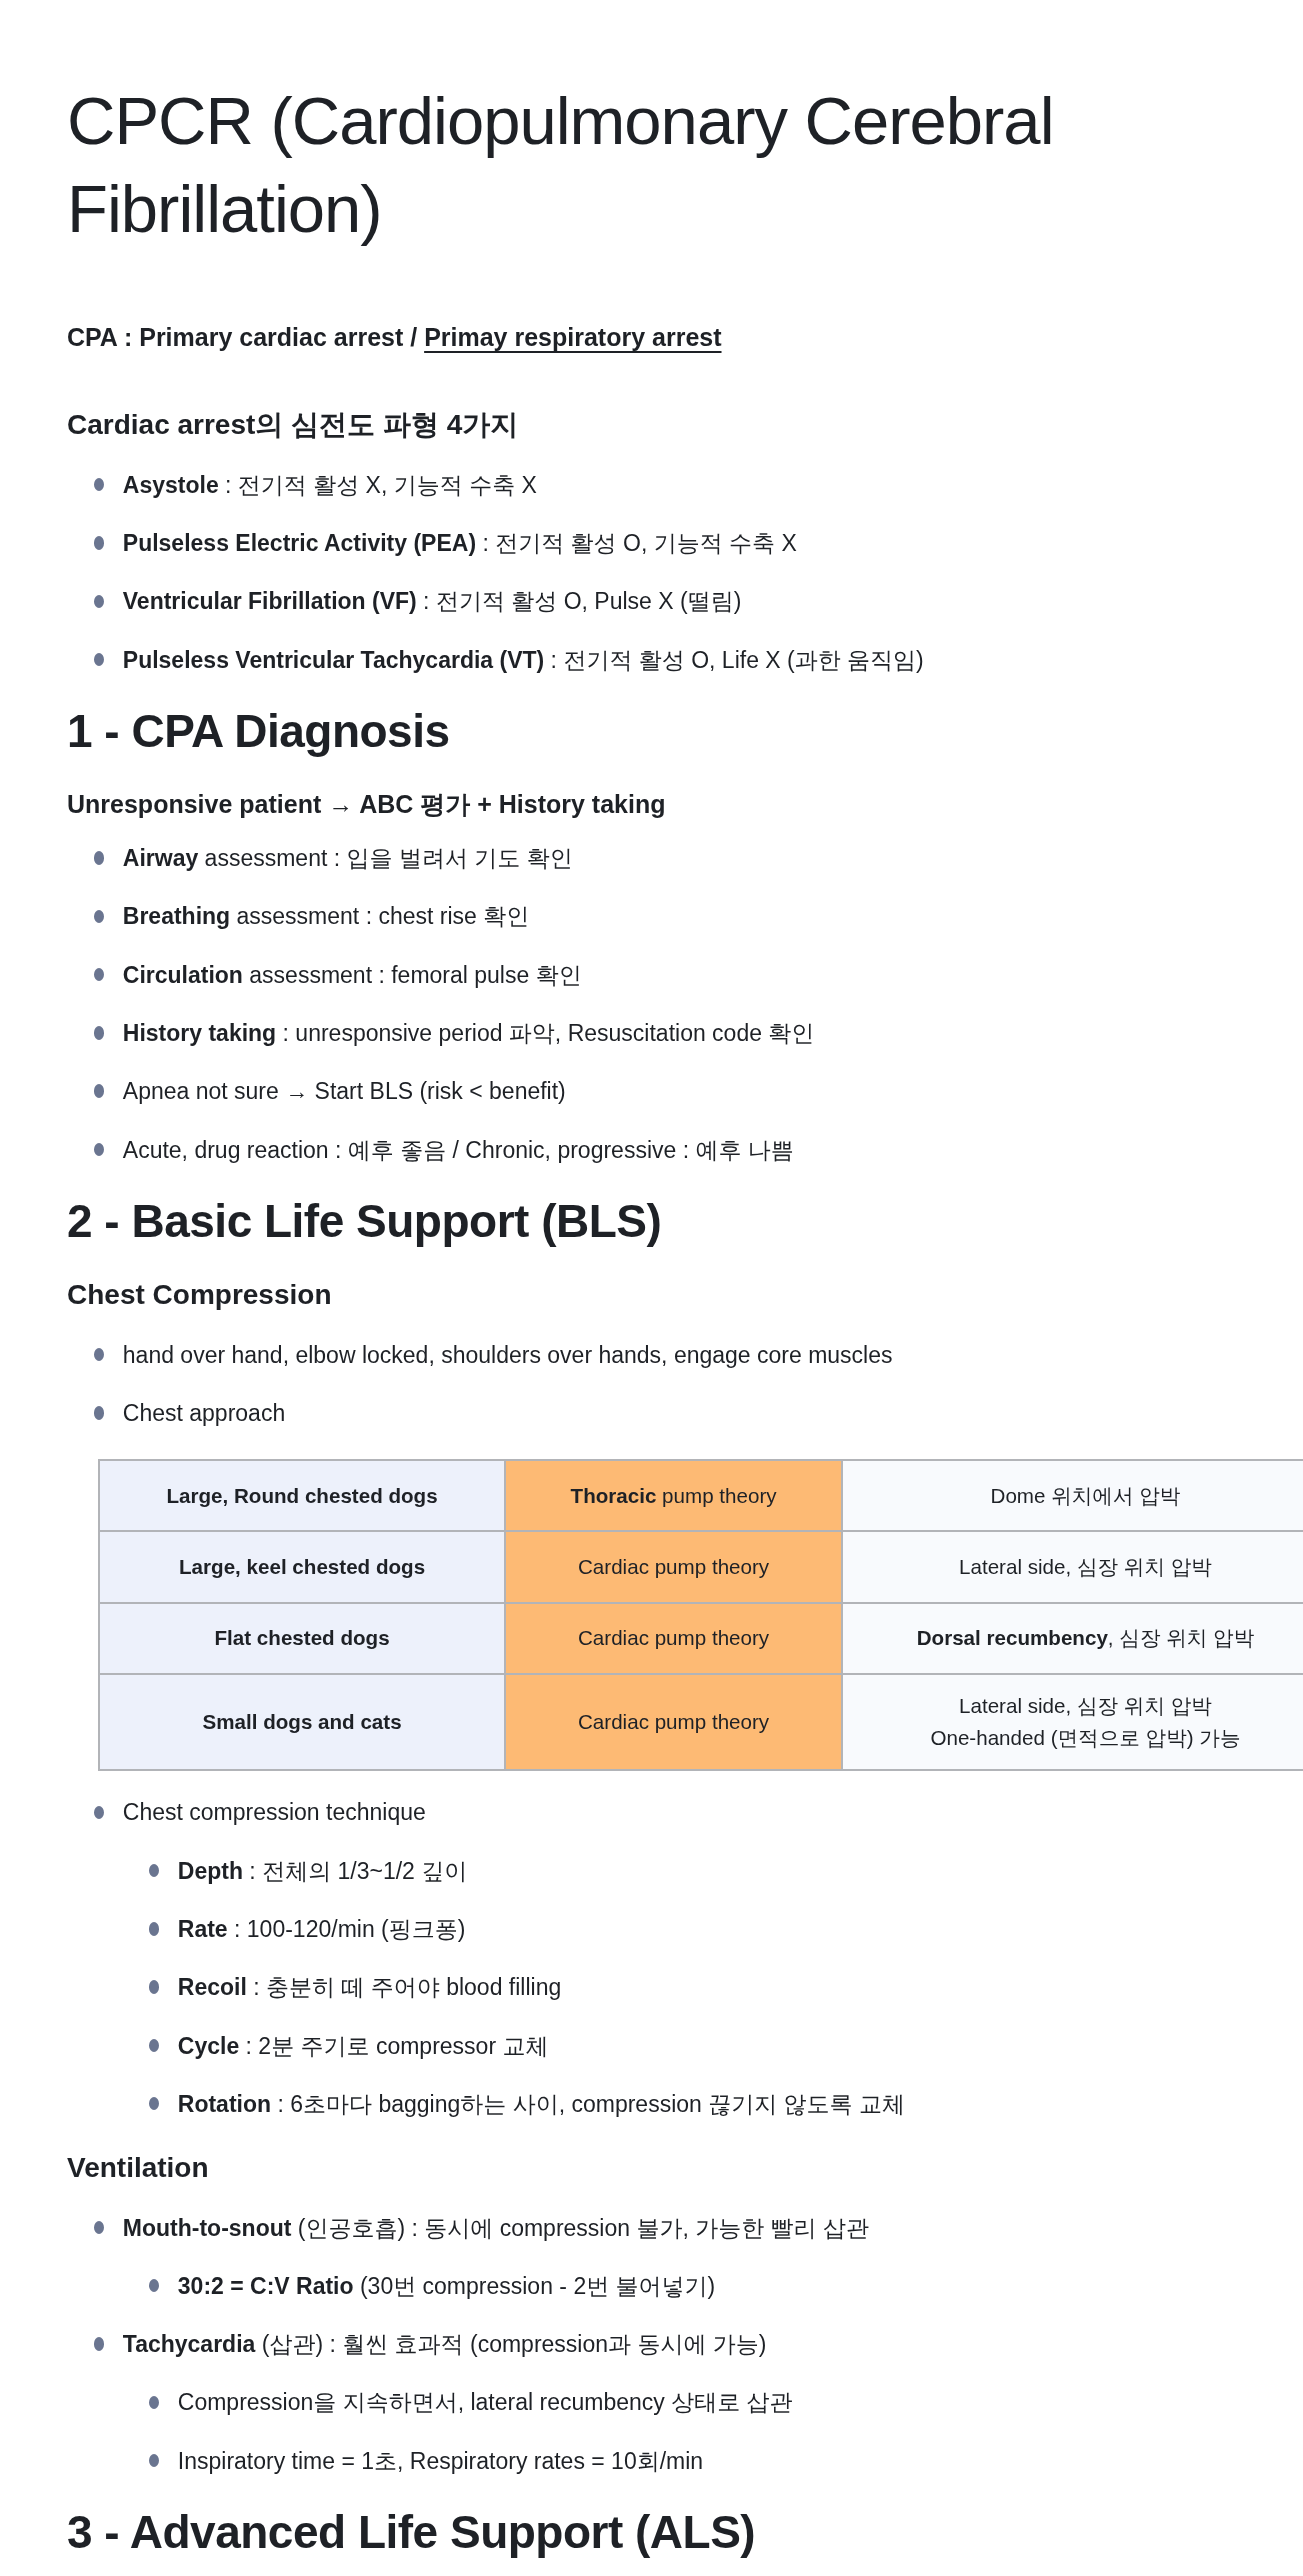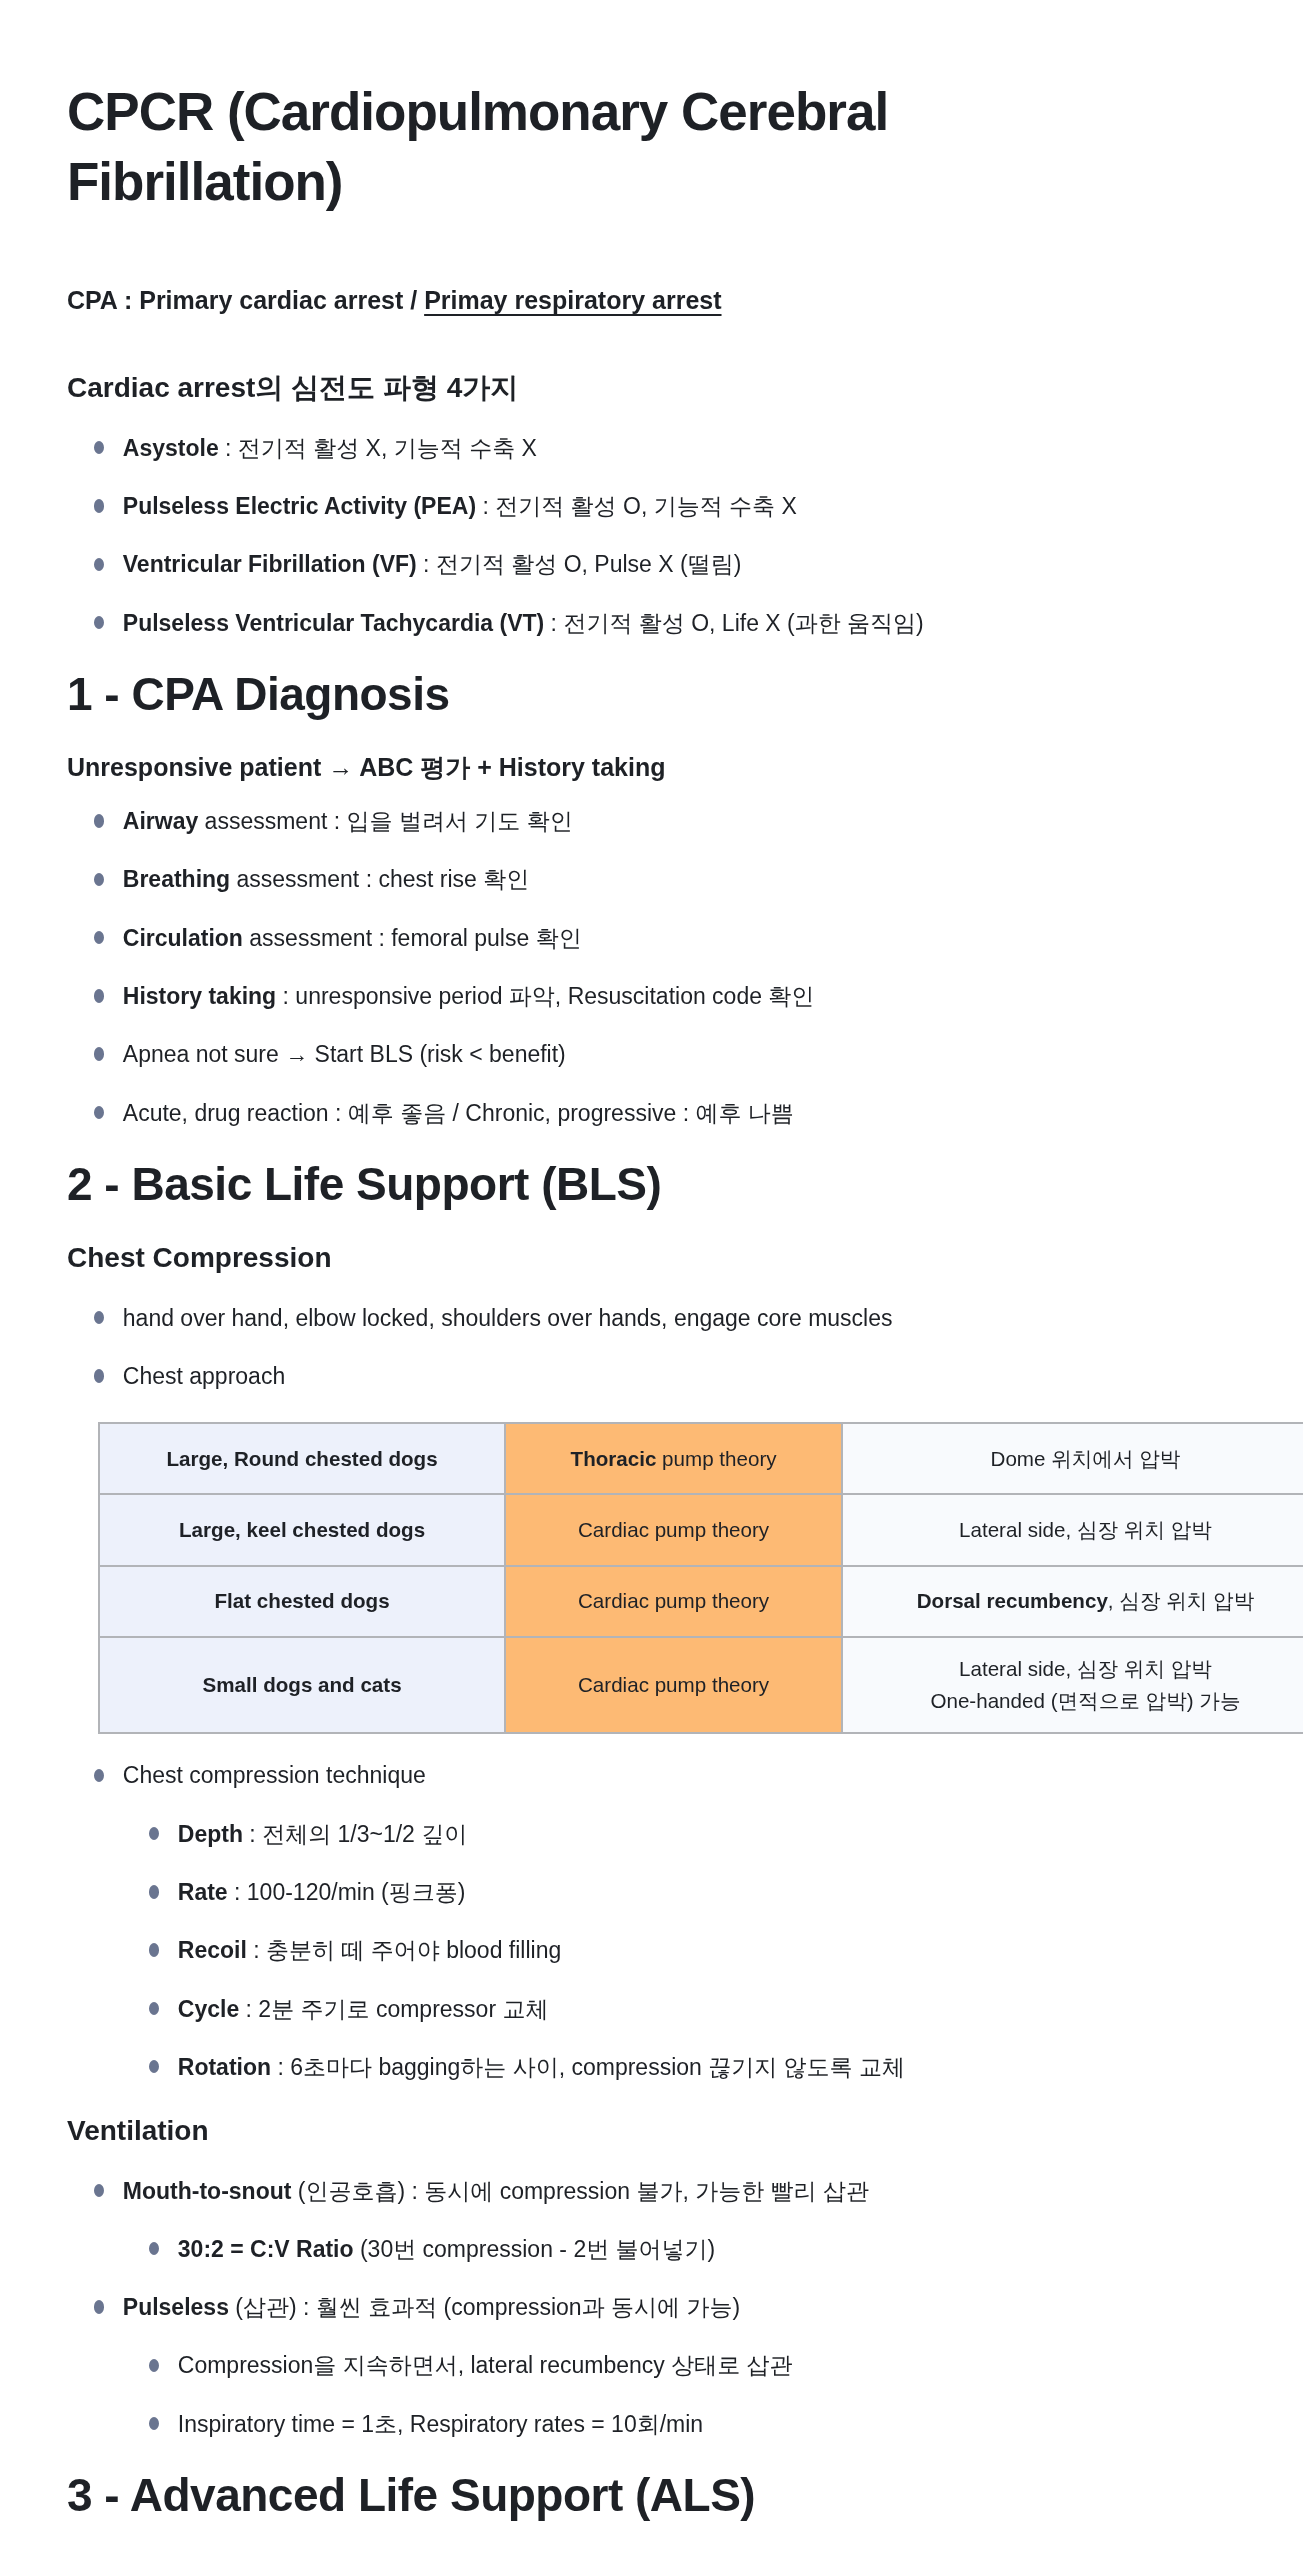--- a/index.html
+++ b/index.html
@@ -15,22 +15,22 @@
     color: #1e2126;
   }
   .page {
     box-sizing: border-box;
     width: 1303px;
     height: 3897px;
     padding: 77px 88px 20.6px 67px;
     background: #ffffff;
   }
   .title {
-    font-size: 53px;
-    font-weight: 700;
+    font-size: 67px;
+    font-weight: 400;
     line-height: 1.32;
     letter-spacing: -1px;
     margin: 0 0 67px 0;
   }
   .title span { display: block; }
   .lead {
     font-size: 25px;
     font-weight: 600;
     line-height: 1.3;
     margin: 0 0 54px 0;
@@ -227,21 +227,21 @@
     <li class="li">
         <span class="dot"></span>
         <span class="txt"><span class="seg" style="font-weight: 700;">Mouth-to-snout</span><span class="seg"> (인공호흡) : 동시에 compression 불가, 가능한 빨리 삽관</span></span>
       </li>
     <li class="li sub">
         <span class="dot"></span>
         <span class="txt"><span class="seg" style="font-weight: 700;">30:2 = C:V Ratio</span><span class="seg"> (30번 compression - 2번 불어넣기)</span></span>
       </li>
     <li class="li">
         <span class="dot"></span>
-        <span class="txt"><span class="seg" style="font-weight: 700;">Pulseless</span><span class="seg"> (삽관) : 훨씬 효과적 (compression과 동시에 가능)</span></span>
+        <span class="txt"><span class="seg" style="font-weight: 700;">Tachycardia</span><span class="seg"> (삽관) : 훨씬 효과적 (compression과 동시에 가능)</span></span>
       </li>
     <li class="li sub">
         <span class="dot"></span>
         <span class="txt"><span class="seg">Compression을 지속하면서, lateral recumbency 상태로 삽관</span></span>
       </li>
     <li class="li sub">
         <span class="dot"></span>
         <span class="txt"><span class="seg">Inspiratory time = 1초, Respiratory rates = 10회/min</span></span>
       </li>
   </ul>

